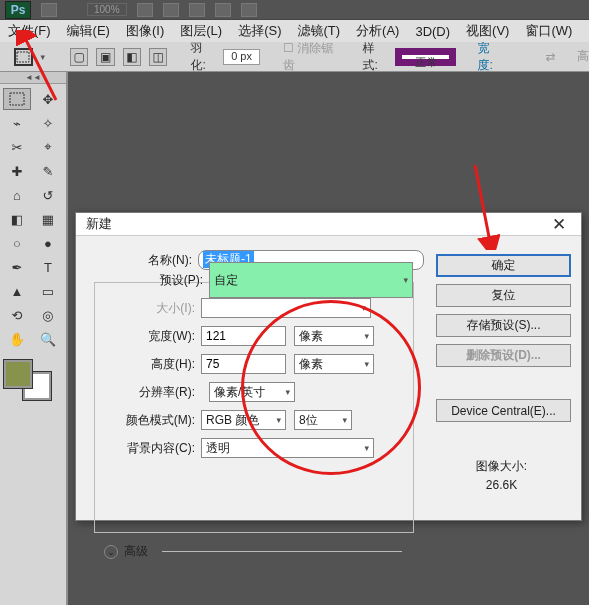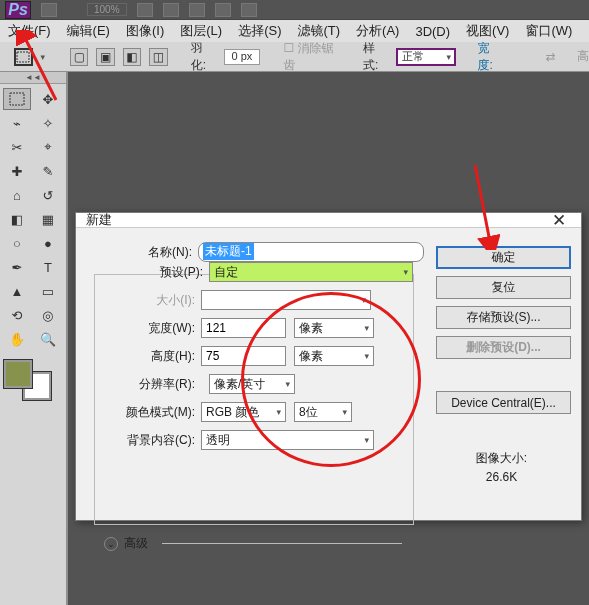--- a/index.html
+++ b/index.html
@@ -16,26 +16,25 @@
     background: #535353;
     height: 20px;
     display: flex;
     align-items: center;
     padding-left: 5px;
     gap: 10px;
     border-bottom: 1px solid #444;
   }
   .ps-logo {
     width: 26px; height: 18px;
-    background: #701a75;
+    background: #14532d;
     color: #8fc2e8;
-    font-size: 16px; font-weight: bold;
+    font-size: 12px; font-weight: bold;
     display: flex; align-items: center; justify-content: center;
     border: 1px solid #222;
-    font-style: italic;
   }
   .zoom-box {
     color: #999; font-size: 10px;
     padding: 0 6px;
     border: 1px solid #666;
   }
   .tiny-icon {
     width: 16px; height: 14px;
     border: 1px solid #777;
     background: #666;
@@ -70,23 +69,23 @@
     display: flex; align-items: center; justify-content: center;
   }
   .opt-sq.sel { border: 2px solid #333; background: #d0d0d0; }
   .feather-in {
     width: 40px; height: 16px;
     background: #fff; border: 1px solid #999;
     font-size: 11px; text-align: center;
   }
   .style-sel {
     width: 65px; height: 18px;
-    background: #fff; border: 2px solid #701a75;
+    background: #fff; border: 7px solid #701a75;
     font-size: 11px; padding-left: 4px;
-    display:flex;align-items:center;justify-content:space-between;padding-right:3px;
+    display:flex;align-items:center;justify-content:space-between;padding-right:3px;flex-direction:column;
   }
   .left-col {
     position: absolute;
     left: 0; top: 72px;
     width: 68px;
     height: 533px;
     background: #d6d6d6;
     border-right: 2px solid #8f8f8f;
   }
   .left-handle {
@@ -138,21 +137,21 @@
   .dialog {
     position: absolute;
     left: 75px; top: 212px;
     width: 507px; height: 309px;
     background: #f0f0f0;
     border: 1px solid #7a7a7a;
     box-shadow: 2px 2px 8px rgba(0,0,0,.4);
     z-index: 20;
   }
   .dlg-title {
-    height: 15px;
+    height: 23px;
     background: #fff;
     border-bottom: 1px solid #ccc;
     display:flex;align-items:center;
     padding: 0 10px;
     font-size: 13px;
   }
   .dlg-title .x {
     margin-left:auto;font-size:17px;color:#333;cursor:default;
     width:24px;text-align:center;
   }
@@ -165,21 +164,21 @@
   .row .lbl { width: 112px; text-align: right; padding-right: 6px; font-size: 12px; color: #222;}
   .row .disabled { color:#9a9a9a; }
   .txt-in {
     height: 20px; background: #fff; border: 1px solid #888;
     font-size: 12px; padding: 0 4px;
   }
   .name-in { width: 226px; border-radius: 8px; }
   .name-in .seltext {
     display:inline-block;background:#3399ff;color:#fff;padding:0 2px;
   }
-  .preset-sel { width: 226px; height:20px; background:#bef264;border:1px solid #888;display:flex;align-items:center;padding:0 4px;justify-content:space-between;}
+  .preset-sel { width: 226px; height:36px; background:#86efac;border:1px solid #888;display:flex;align-items:center;padding:0 4px;justify-content:space-between;}
   .num-in { width: 85px; }
   .unit-sel { width: 80px; margin-left: 8px; height:20px;background:#fff;border:1px solid #888;display:flex;align-items:center;padding:0 4px;justify-content:space-between;}
   .unit-wide { width: 86px; }
   .size-sel {
     width: 170px; height:20px;background:#fff;border:1px solid #888;
     display:flex;align-items:center;justify-content:flex-end;padding:0 4px;
   }
   .fieldset {
     border: 1px solid #bbb;
     margin: 8px 0 0 8px;

